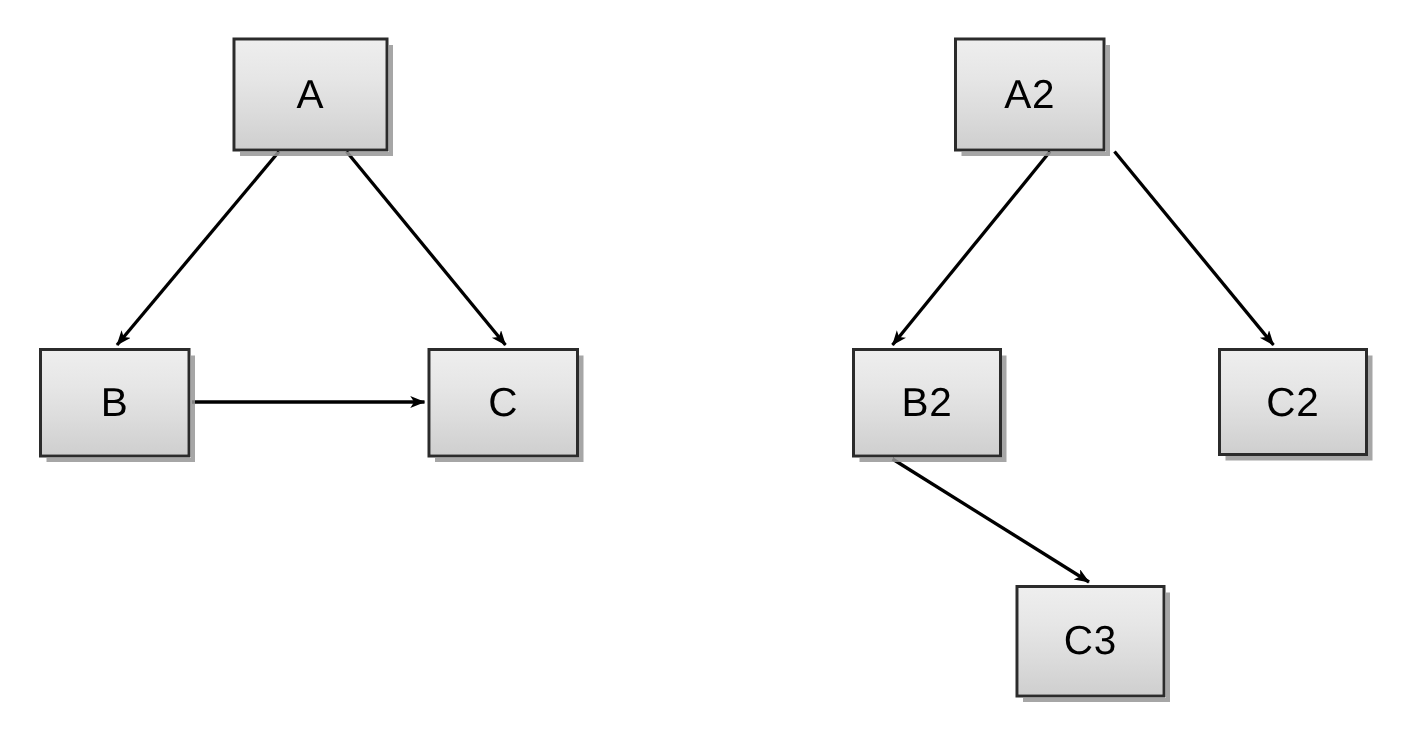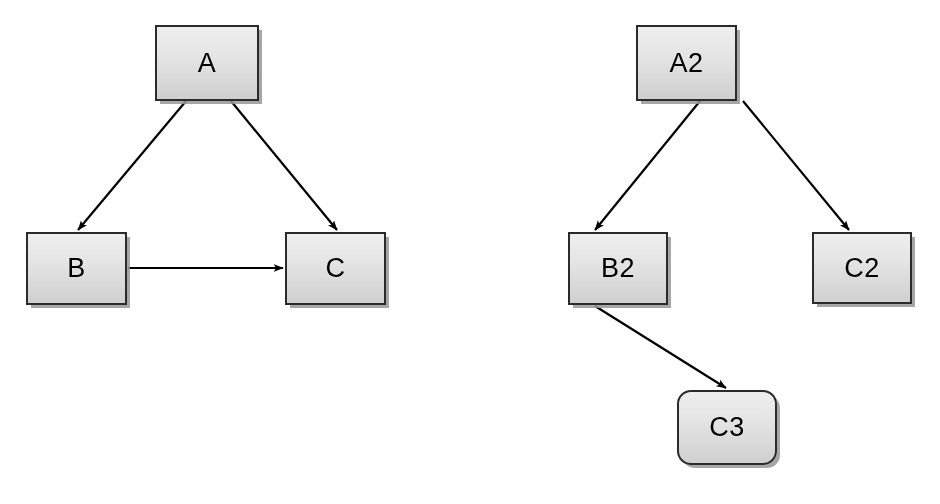--- a/index.html
+++ b/index.html
@@ -82,18 +82,18 @@
       </div>
       <div class="node" style="left: 636px; top: 25px; width: 101px; height: 76px;">
         <span class="node-label">A2</span>
       </div>
       <div class="node" style="left: 543px; top: 232px; width: 100px; height: 73px; margin-left: 25px;">
         <span class="node-label">B2</span>
       </div>
       <div class="node" style="left: 800px; top: 232px; width: 100px; height: 72px; margin-left: 12px;">
         <span class="node-label">C2</span>
       </div>
-      <div class="node" style="left: 677px; top: 390px; width: 100px; height: 75px; border-radius: 14px;">
+      <div class="node" style="left: 677px; top: 390px; width: 100px; height: 75px;">
         <span class="node-label">C3</span>
       </div>
     </div>
 
 </div>
 
 </body></html>

